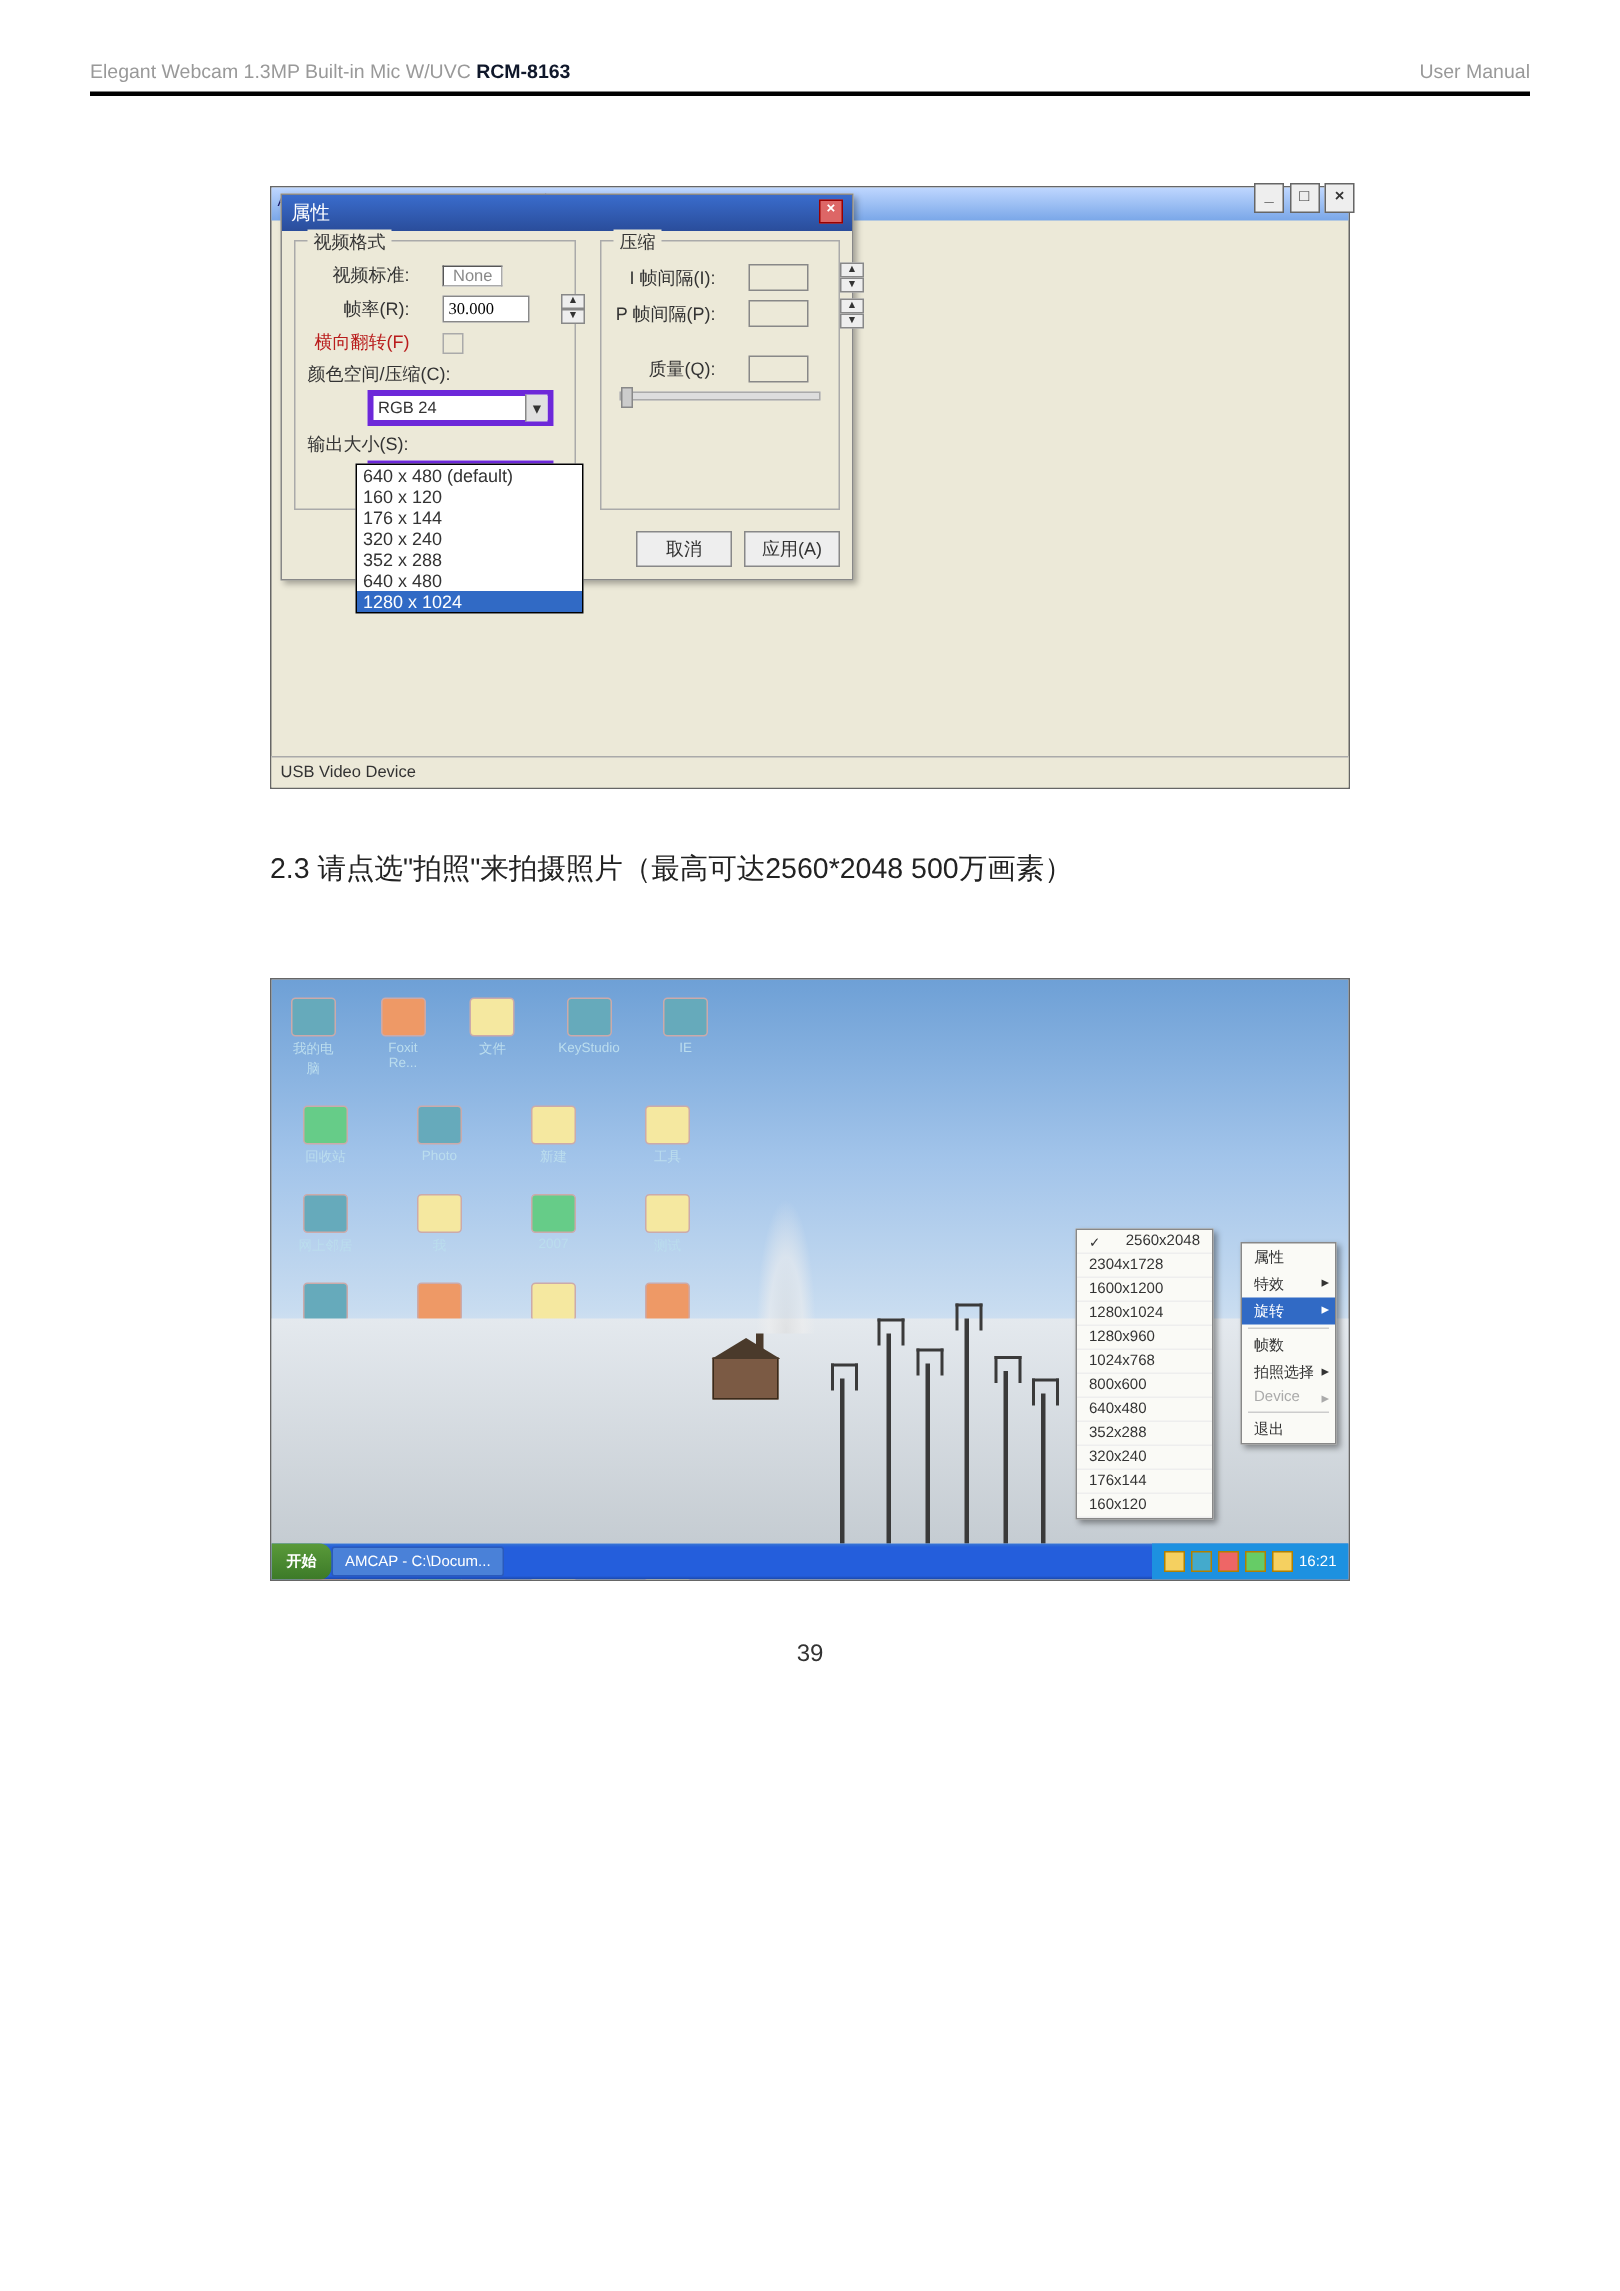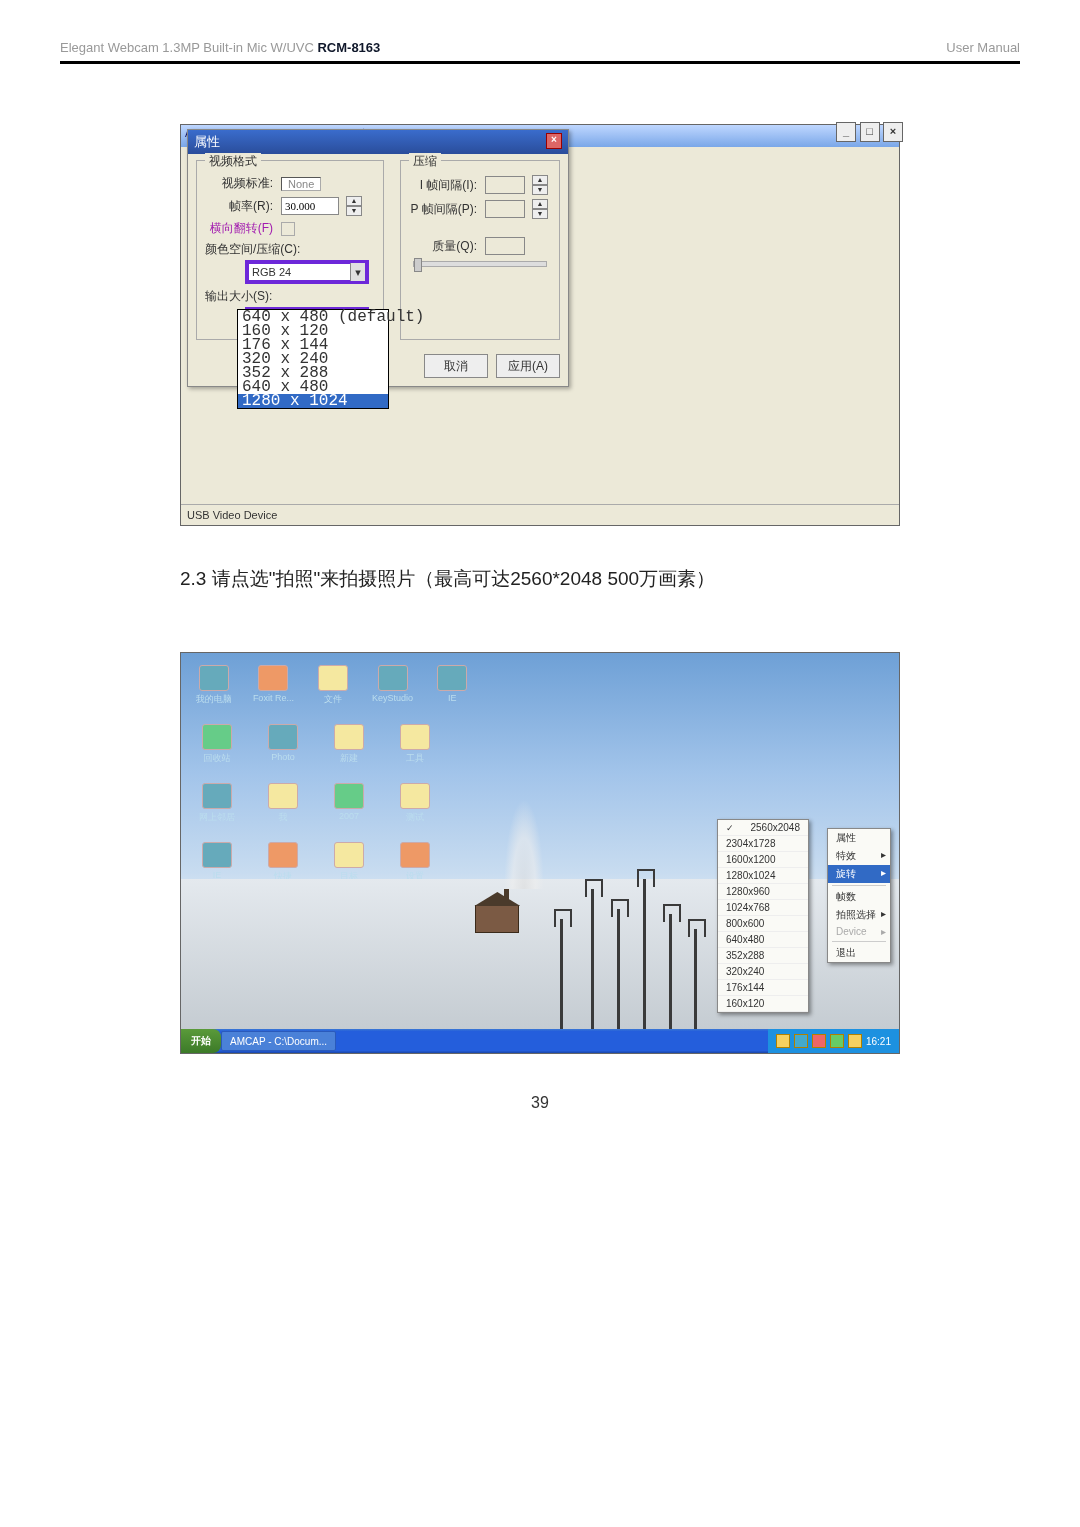--- a/index.html
+++ b/index.html
@@ -15,38 +15,38 @@
   .sh1{height:400px;position:relative;background:#ece9d8}
   .sh1 .title-strip{position:absolute;top:0;left:0;right:0;height:18px;background:linear-gradient(#bfd7ff,#7aa7e8);font-size:10px;color:#1a1a6a;padding:2px 4px}
   .sh1 .win-btns{position:absolute;top:-4px;right:-4px}
   .sh1 .win-btns span{display:inline-block;width:18px;height:18px;border:1px solid #666;background:#eee;text-align:center;font-size:11px;line-height:16px;font-weight:700;margin-left:-1px}
   .dlg{position:absolute;top:4px;left:6px;width:380px;background:#ece9d8;border:1px solid #888;box-shadow:2px 2px 4px rgba(0,0,0,.3)}
   .dlg-title{background:linear-gradient(#3a6ccc,#2a4d9b);color:#fff;font-size:13px;padding:3px 6px;display:flex;justify-content:space-between}
   .dlg-title .x{background:#d66;border:1px solid #900;width:14px;height:14px;color:#fff;font-size:10px;line-height:12px;text-align:center;font-weight:700}
   .tab{display:inline-block;margin:4px 0 0 8px;padding:2px 8px;background:#ece9d8;border:1px solid #888;border-bottom:none;font-size:12px}
   .group{border:1px solid #aaa;margin:6px 8px;padding:10px 8px 8px;font-size:12px;position:relative}
   .group-title{position:absolute;top:-8px;left:8px;background:#ece9d8;padding:0 4px}
-  .row{display:flex;align-items:center;margin:4px 0;gap:8px;font-size:12px}
+  .row{display:flex;align-items:center;margin:4px 0;gap:22px;font-size:12px}
   .row label{min-width:68px;text-align:right}
   .row input[type=text]{height:16px;border:1px solid #888;background:#fff;font-size:11px;padding:0 3px}
   .row .spin{display:flex;flex-direction:column;margin-left:-1px}
   .row .spin span{width:14px;height:8px;border:1px solid #888;background:#eee;font-size:7px;line-height:8px;text-align:center}
   .sel{position:relative;border:4px solid #6d28d9;background:#fff;height:16px;font-size:11px;padding:0 3px;display:flex;align-items:center}
   .sel .arrow{position:absolute;right:0;top:-1px;width:14px;height:18px;background:#e0e0e0;border-left:1px solid #888;display:flex;align-items:center;justify-content:center}
-  .drop{position:absolute;border:1px solid #000;background:#fff;font-family:Liberation Mono, monospace;font-size:16px;line-height:14px;z-index:10}
+  .drop{position:absolute;border:1px solid #000;background:#fff;font-family:Liberation Sans, sans-serif;font-size:12px;line-height:14px;z-index:10}
   .drop div{padding:0 4px;white-space:nowrap}
   .drop .hl{background:#316ac5;color:#fff}
   .btns{display:flex;gap:8px;justify-content:flex-end;margin:8px}
   .btn{min-width:62px;height:22px;border:1px solid #888;background:#eee;font-size:12px;display:flex;align-items:center;justify-content:center}
   .status{position:absolute;left:0;right:0;bottom:0;height:20px;border-top:1px solid #aaa;background:#ece9d8;font-size:11px;display:flex;align-items:center;padding:0 6px}
 
   
   .sh2{height:400px;position:relative;overflow:hidden;background:linear-gradient(#6ea0d6 0%,#a2c4ea 30%,#c8dcf0 55%,#d6e4f2 60%,#e8edf2 62%,#cdd8e2 100%)}
   .desk-icons{position:absolute;top:12px;left:12px;width:280px}
-  .drow{display:flex;gap:18px;margin-bottom:18px}
+  .drow{display:flex;gap:28px;margin-bottom:18px}
   .dicon{width:48px;color:#bde;font-size:9px;text-align:center}
   .dicon .gly{width:28px;height:24px;margin:0 auto 2px;background:#f5e8a0;border:1px solid #caa;border-radius:3px}
   .dicon .gly.blue{background:#6ab;}
   .dicon .gly.grn{background:#6c8;}
   .dicon .gly.org{background:#e96;}
   .ground{position:absolute;left:0;right:0;bottom:24px;height:150px;background:linear-gradient(#e4e9ee,#c5ccd2)}
   .trees{position:absolute;bottom:24px;left:42%;width:36%;height:170px}
   .tree{position:absolute;bottom:0;width:3px;background:#3a3a3a}
   .tree::before{content:"";position:absolute;top:-10px;left:-6px;width:14px;height:16px;border-top:2px solid #3a3a3a;border-left:2px solid #3a3a3a;border-right:2px solid #3a3a3a}
   .house{position:absolute;left:41%;bottom:120px;width:42px;height:26px;background:#7b5a44;border:1px solid #3a2a1a}
@@ -109,21 +109,21 @@
             </div>
             <div class="row">
               <label>帧率(R):</label>
               <input type="text" style="width: 50px; font-family: Liberation Serif, serif;" value="30.000">
               <div class="spin">
                   <span>▲</span>
                   <span>▼</span>
                 </div>
             </div>
             <div class="row">
-              <label style="color:#a21caf">横向翻转(F)</label>
+              <label style="color:#b91c1c">横向翻转(F)</label>
               <span style="width:12px;height:12px;border:1px solid #aaa;background:#ece9d8"></span>
             </div>
             <div style="font-size:12px">颜色空间/压缩(C):</div>
             <div class="sel" style="width:110px;margin:2px 0 0 40px">
               <span>RGB 24</span>
               <span class="arrow">▾</span>
             </div>
             <div style="font-size:12px;margin-top:4px">输出大小(S):</div>
             <div class="sel" style="width:110px;margin:2px 0 0 40px">
               <span>640 x 480</span>

